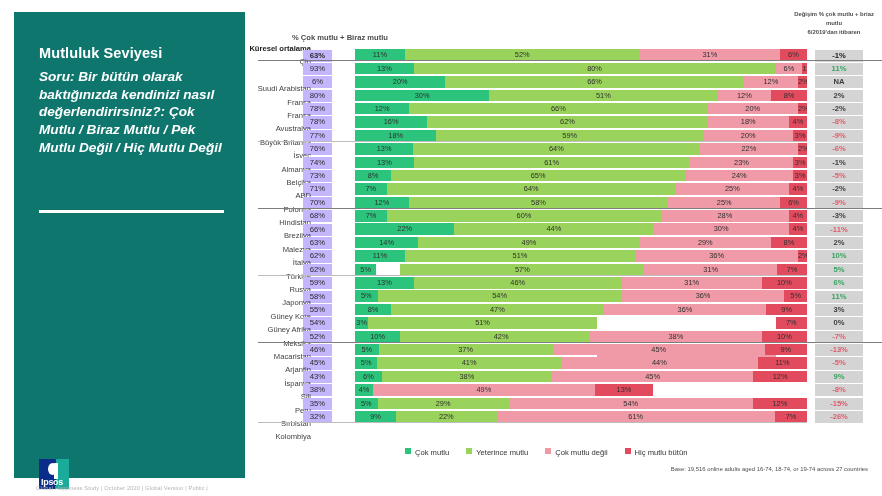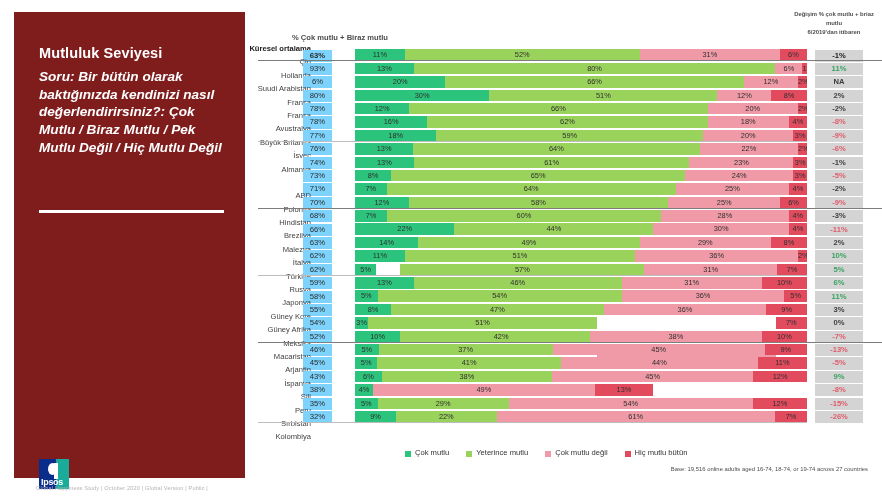--- a/index.html
+++ b/index.html
@@ -12,21 +12,21 @@
   .slide {
     position: relative;
     width: 882px; height: 496px;
     background: #ffffff;
   }
   
   .left-panel {
     position: absolute;
     left: 14px; top: 12px;
     width: 231px; height: 466px;
-    background: #7f1d1d;
+    background: #0f766e;
   }
   .panel-title {
     position: absolute; left: 25px; top: 33px;
     width: 190px;
     font-size: 14.5px; font-weight: bold; color: #ffffff;
     letter-spacing: .1px;
   }
   .panel-question {
     position: absolute; left: 25px; top: 56px;
     width: 195px;
@@ -88,21 +88,21 @@
     width: 300px; left: 13px;
     text-align: right;
     padding-right: 2px;
     font-size: 7.6px; color: #3f3f3f;
     white-space: nowrap;
   }
   .row.global .country { font-weight: bold; color: #1a1a1a; }
   .row .total {
     position: absolute; left: 303px; top: 1.5px;
     width: 29px; height: 12.2px;
-    background: #7dd3fc;
+    background: #c4b5fd;
     font-size: 7.7px; color: #2b2b2b;
     text-align: center; line-height: 12.2px;
   }
   .row.global .total { font-weight: bold; }
   .row .bar {
     position: absolute; left: 355px; top: 1.4px;
     width: 452px; height: 11.5px;
     display: flex;
   }
   .seg {
@@ -134,21 +134,21 @@
     position: absolute; left: 0; width: 882px;
     height: 1px; background: #7d7d7d;
   }
   .divider.light { background: #bdbdbd; }
 
   
   .legend {
     position: absolute; left: 405px; top: 448px;
     display: flex; gap: 17px; align-items: center;
   }
-  .legend-item { display: flex; align-items: flex-end; gap: 4px; }
+  .legend-item { display: flex; align-items: flex-start; gap: 4px; }
   .legend-swatch { width: 6px; height: 6px; }
   .legend-label { font-size: 7.6px; color: #333333; }
   .base-note {
     position: absolute; right: 14px; top: 466px;
     font-size: 5.9px; color: #4d4d4d;
   }
 </style>
 </head>
 <body>
 
@@ -190,21 +190,20 @@
         <div class="total">93%</div>
         <div class="bar">
           <div class="seg s1" style="width: 13%;">13%</div>
           <div class="seg s2" style="width: 80%;">80%</div>
           <div class="seg s3" style="width: 6%;">6%</div>
           <div class="seg s4" style="width: 1%;">1%</div>
         </div>
         <div class="delta pos">11%</div>
       </div>
       <div class="row">
-        <div class="country">Hollanda</div>
         <div class="total">6%</div>
         <div class="bar">
           <div class="seg s1" style="width: 20%;">20%</div>
           <div class="seg s2" style="width: 66%;">66%</div>
           <div class="seg s3" style="width: 12%;">12%</div>
           <div class="seg s4" style="width: 2%;">2%</div>
         </div>
         <div class="delta neu">NA</div>
       </div>
       <div class="row">
@@ -278,20 +277,21 @@
         <div class="total">73%</div>
         <div class="bar">
           <div class="seg s1" style="width: 8%;">8%</div>
           <div class="seg s2" style="width: 65%;">65%</div>
           <div class="seg s3" style="width: 24%;">24%</div>
           <div class="seg s4" style="width: 3%;">3%</div>
         </div>
         <div class="delta neg">-5%</div>
       </div>
       <div class="row">
+        <div class="country">Belçika</div>
         <div class="total">71%</div>
         <div class="bar">
           <div class="seg s1" style="width: 7%;">7%</div>
           <div class="seg s2" style="width: 64%;">64%</div>
           <div class="seg s3" style="width: 25%;">25%</div>
           <div class="seg s4" style="width: 4%;">4%</div>
         </div>
         <div class="delta neu">-2%</div>
       </div>
       <div class="row">

